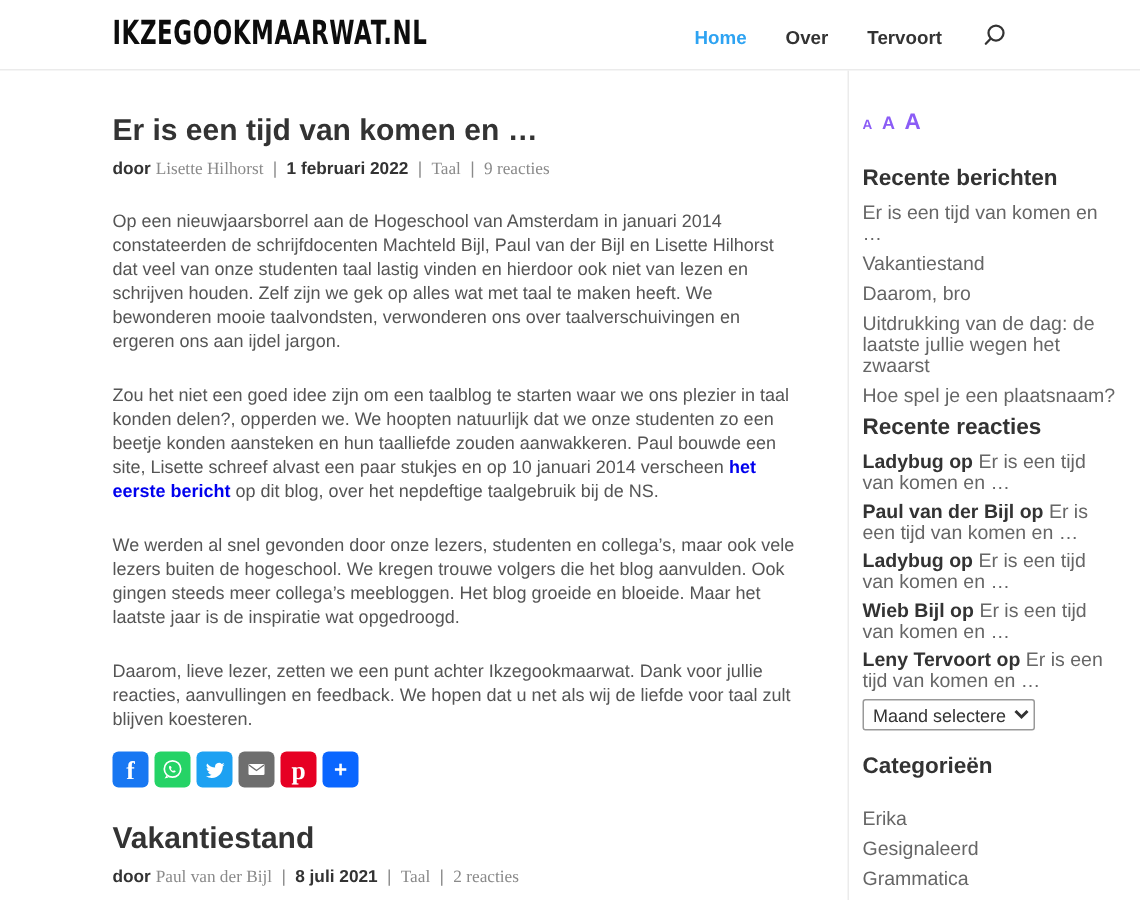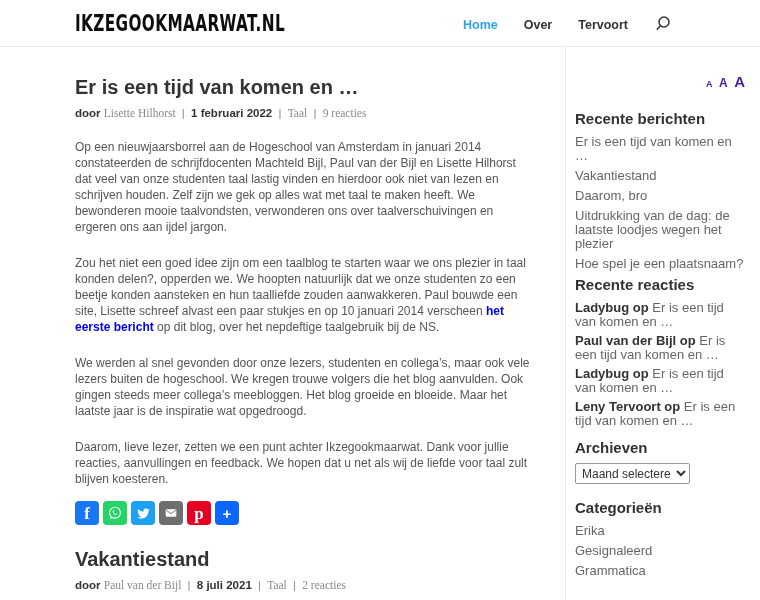--- a/index.html
+++ b/index.html
@@ -46,29 +46,29 @@
   .share-row { margin-top:14px; display:flex; gap:4px; }
   .share-btn {
     width:24px; height:24px; border-radius:4px; display:flex;
     align-items:center; justify-content:center; cursor:pointer; color:#fff;
   }
   .share-glyph { font-size:15px; font-weight:700; color:#fff; line-height:1; }
   .share-glyph.serifp { font-family:"Liberation Serif", serif; font-size:17px; }
   
   .photo { margin-top:12px; width:238px; height:145px; overflow:hidden; cursor:pointer; }
   
-  .fontsize { margin-top:26px; text-align:right; color:#4c1d95; font-weight:700; cursor:pointer; }
+  .fontsize { margin-top:26px; text-align:left; color:#8b5cf6; font-weight:700; cursor:pointer; }
   .fontsize .a1 { font-size:9px; }
   .fontsize .a2 { font-size:12px; padding:0 2px; }
   .fontsize .a3 { font-size:15px; }
   .widget-title { font-size:15px; font-weight:700; color:#333; line-height:16px; }
   .wt-recent { margin-top:20px; margin-bottom:8px; }
   .wt-comments { margin-top:0; margin-bottom:8px; }
   .wt-archives { margin-top:12px; margin-bottom:7px; }
-  .wt-categories { margin-top:16px; margin-bottom:8px; }
+  .wt-categories { margin-top:16px; margin-bottom:20px; }
   .side-list { list-style:none; }
   .side-list li { font-size:13px; line-height:14px; color:#666; margin-bottom:6px; cursor:pointer; }
   .comment-list li { line-height:14px; margin-bottom:5px; cursor:default; }
   .comment-list b { color:#333; font-weight:700; }
   .comment-list .c-post { color:#666; cursor:pointer; }
   .archives-select {
     width:115px; height:21px; font-size:12px; color:#333; background:#fff;
     border:1px solid #999; border-radius:2px; padding:0 2px;
     font-family:"Liberation Sans", sans-serif;
   }
@@ -227,33 +227,33 @@
     <span class="a1">A</span>
     <span class="a2">A</span>
     <span class="a3">A</span>
   </div>
 
   <h3 class="widget-title wt-recent">Recente berichten</h3>
   <ul class="side-list">
     <li>Er is een tijd van komen en …</li>
     <li>Vakantiestand</li>
     <li>Daarom, bro</li>
-    <li>Uitdrukking van de dag: de laatste loodjes wegen het plezier</li>
+    <li>Uitdrukking van de dag: de laatste jullie wegen het zwaarst</li>
     <li>Hoe spel je een plaatsnaam?</li>
   </ul>
 
   <h3 class="widget-title wt-comments">Recente reacties</h3>
   <ul class="side-list comment-list">
     <li><b>Ladybug</b> <b>op</b> <span class="c-post">Er is een tijd van komen en …</span></li>
     <li><b>Paul van der Bijl</b> <b>op</b> <span class="c-post">Er is een tijd van komen en …</span></li>
     <li><b>Ladybug</b> <b>op</b> <span class="c-post">Er is een tijd van komen en …</span></li>
+    <li><b>Wieb Bijl</b> <b>op</b> <span class="c-post">Er is een tijd van komen en …</span></li>
     <li><b>Leny Tervoort</b> <b>op</b> <span class="c-post">Er is een tijd van komen en …</span></li>
   </ul>
 
-  <h3 class="widget-title wt-archives">Archieven</h3>
   <select class="archives-select">
     <option>Maand selecteren</option>
   </select>
 
   <h3 class="widget-title wt-categories">Categorieën</h3>
   <ul class="side-list">
     <li>Erika</li>
     <li>Gesignaleerd</li>
     <li>Grammatica</li>
 

